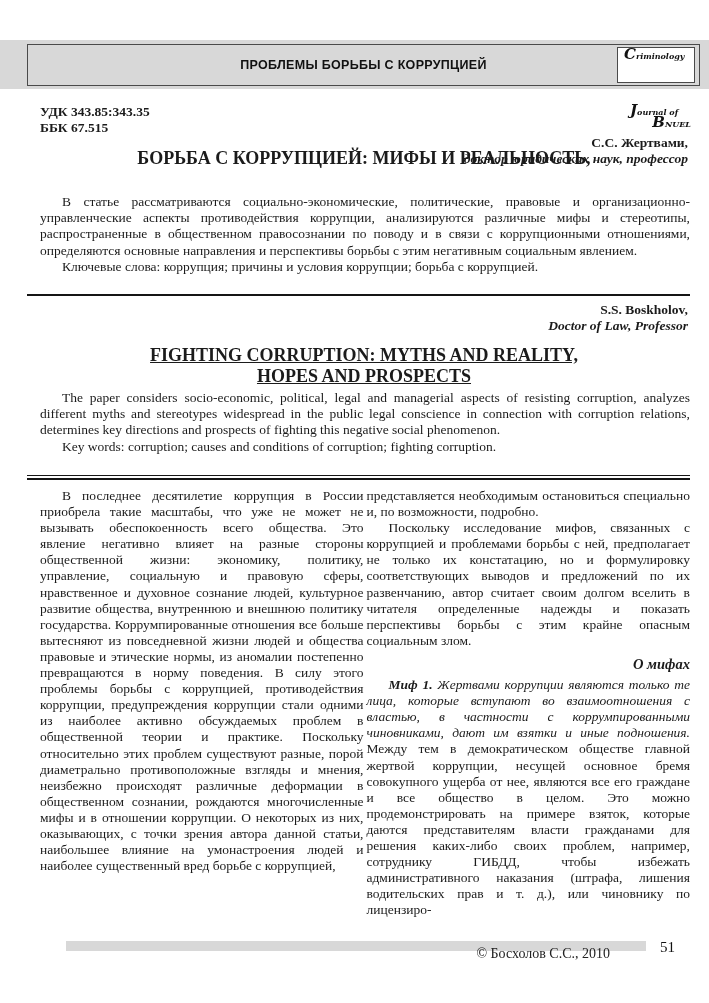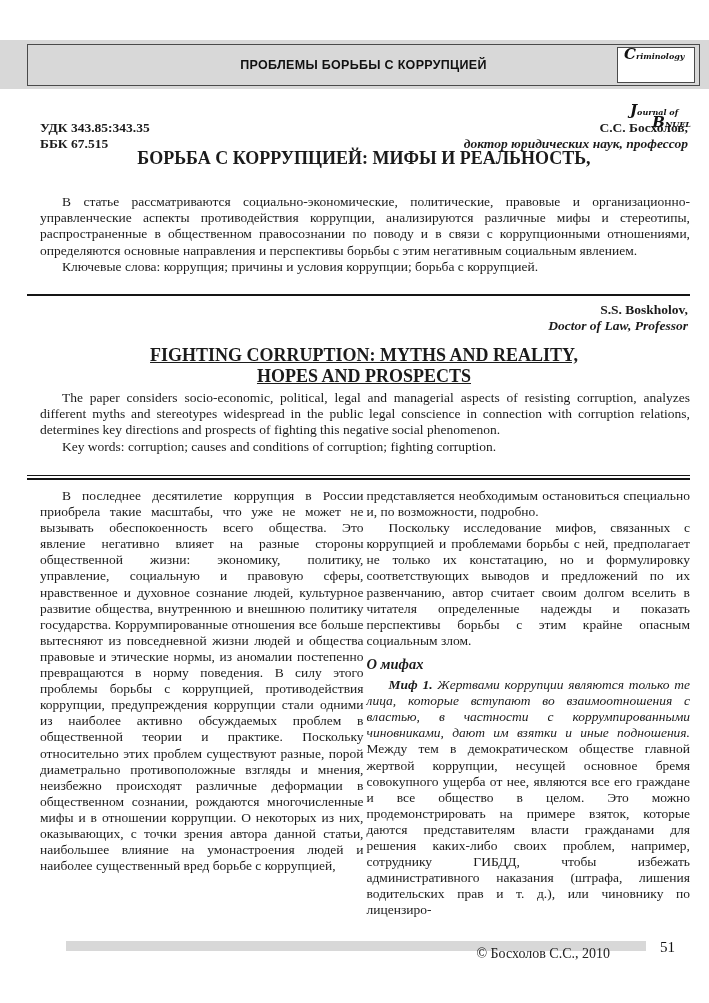--- a/index.html
+++ b/index.html
@@ -21,22 +21,22 @@
     position:absolute; top:2px; bottom:2px; right:4px; width:78px;
     background:#ffffff; border:1px solid #4a4a4a; padding:2px 3px 0 6px; box-sizing:border-box;
   }
   .logo-line { font-style:italic; font-size:8px; line-height:11px; white-space:nowrap;
                font-family:"DejaVu Serif",serif; font-weight:bold; color:#111; }
   .logo-line.l2 { padding-left:6px;margin-top:44px; }
   .logo-line.l3 { padding-left:10px;text-align:right; }
   .logo-init { font-size:15px; line-height:8px; }
 
   
-  .meta { position:absolute; top:120px; left:40px; right:21px;
-          display:flex; justify-content:space-between; font-size:13.5px; line-height:15.5px; }
+  .meta { position:absolute; top:104px; left:40px; right:21px;
+          display:flex; justify-content:space-between; font-size:13.5px; line-height:15.5px;flex-direction:column; }
   .meta-left { font-weight:bold; }
   .meta-right { text-align:right; font-weight:bold; }
   .author-title { font-style:italic; }
 
   
   .main-title { position:absolute; left:40px; right:21px; text-align:center;
                 font-size:18px; font-weight:bold; line-height:21px; }
   .ru-title { top:148px; }
   .en-title { top:345px;text-decoration:underline; }
 
@@ -54,21 +54,21 @@
 
   .en-author { position:absolute; top:302px; left:40px; right:21px; text-align:right;
                font-size:13.5px; font-weight:bold; line-height:16px; }
 
   
   .columns { position:absolute; top:488px; left:40px; right:19px;
              display:flex; gap:3px; font-size:13.5px; line-height:16.1px; text-align:justify; }
   .col { flex:1 1 0; min-width:0; }
   .body-p { margin:0; }
   .indent { text-indent:22px; }
-  .section-head { text-align:left; font-weight:bold; font-style:italic;
+  .section-head { text-align:right; font-weight:bold; font-style:italic;
                   font-size:14.5px; margin:7px 0 5px 0; }
   .myth-label { font-weight:bold; font-style:italic; }
   .myth-italic { font-style:italic; }
 
   
   .footer-bar { position:absolute; top:941px; left:66px; width:580px; height:10px; background:#d8d8d8; }
   .footer-copy { position:absolute; top:946px; right:99px; font-size:14px; color:#222; }
   .page-num { position:absolute; top:939px; right:34px; font-size:15px; color:#111; }
 </style>
 </head>
@@ -86,21 +86,21 @@
       </div>
     </div>
   </div>
 
   <div class="meta">
     <div class="meta-left">
       <div>УДК 343.85:343.35</div>
       <div>ББК 67.515</div>
     </div>
     <div class="meta-right">
-      <div>С.С. Босхолов,</div>
+      <div>С.С. Жертвами,</div>
       <div class="author-title">доктор юридических наук, профессор</div>
     </div>
   </div>
 
   <div class="main-title ru-title">
     <div>БОРЬБА С КОРРУПЦИЕЙ: МИФЫ И РЕАЛЬНОСТЬ,</div>
   </div>
 
   <div class="abstract ru-abstract">
     <p>В статье рассматриваются социально-экономические, политические, правовые и организационно-управленческие аспекты противодействия коррупции, анализируются различные мифы и стереотипы, распространенные в общественном правосознании по поводу и в связи с коррупционными отношениями, определяются основные направления и перспективы борьбы с этим негативным социальным явлением.</p>

